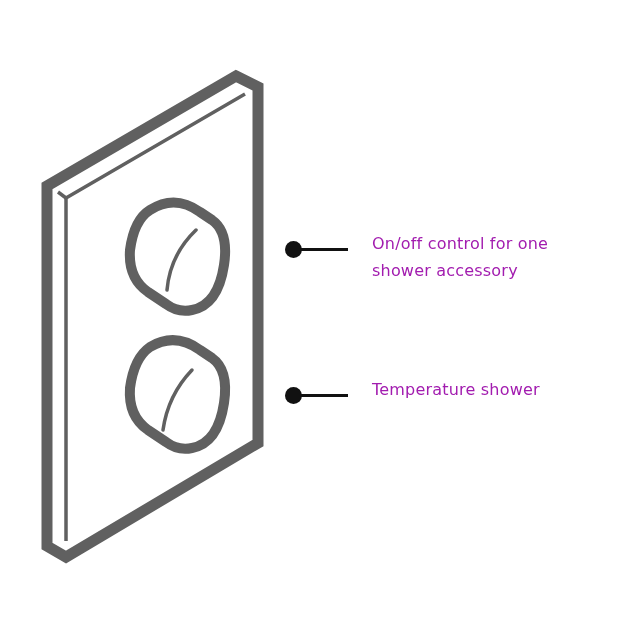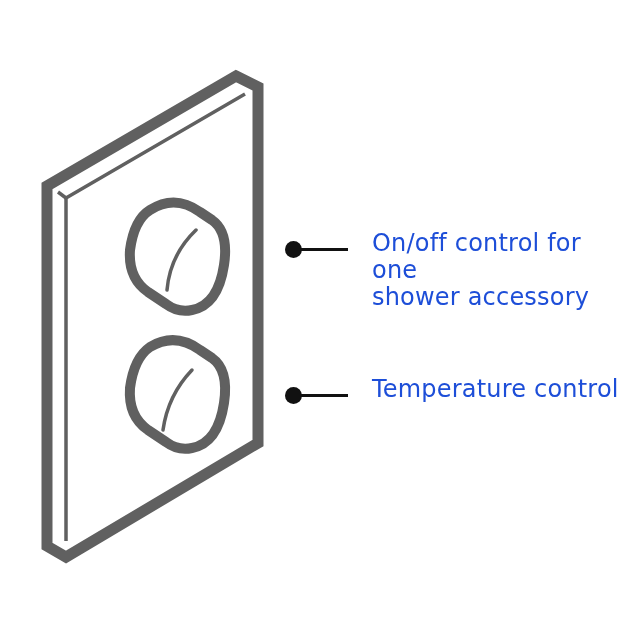--- a/index.html
+++ b/index.html
@@ -1,20 +1,20 @@
 <!DOCTYPE html>
 <html><head>
 <meta charset="utf-8">
 <style>
   html, body { margin:0; padding:0; background:#ffffff; }
   #canvas { position:relative; width:620px; height:620px; background:#ffffff; overflow:hidden; }
   svg.plate { position:absolute; left:0; top:0; }
   .dot { position:absolute; width:17px; height:17px; border-radius:50%; background:#111111; }
   .leader { position:absolute; height:3px; background:#111111; }
-  .label { position:absolute; font-family:"DejaVu Sans", sans-serif; font-size:24px; line-height:27px; color:#1d4ed8; white-space:pre-line; letter-spacing:0.2px; }
+  .label { position:absolute; font-family:"DejaVu Sans", sans-serif; font-size:16px; line-height:27px; color:#a21caf; white-space:pre-line; letter-spacing:0.2px; }
 </style>
 </head>
 <body>
 
 <div id="canvas">
   <svg class="plate" width="620" height="620" viewBox="0 0 620 620">
 
     <polygon points="236,76 258,87 258,443 66,557 47,546 47,186" fill="none" stroke="#606060" stroke-width="11" stroke-linejoin="miter"></polygon>
 
     <polyline points="245,94 66,198 66,541" fill="none" stroke="#606060" stroke-width="3.5"></polyline>
@@ -31,14 +31,14 @@
     </g>
   </svg>
 
   <div class="dot" style="left:285px; top:241px;"></div>
   <div class="leader" style="left:294px; top:248px; width:54px;"></div>
   <div class="label" style="left:372px; top:230px;">On/off control for one
 shower accessory</div>
 
   <div class="dot" style="left:285px; top:387px;"></div>
   <div class="leader" style="left:294px; top:394px; width:54px;"></div>
-  <div class="label" style="left:372px; top:376px;">Temperature control</div>
+  <div class="label" style="left:372px; top:376px;">Temperature shower</div>
 </div>
 
 </body></html>

